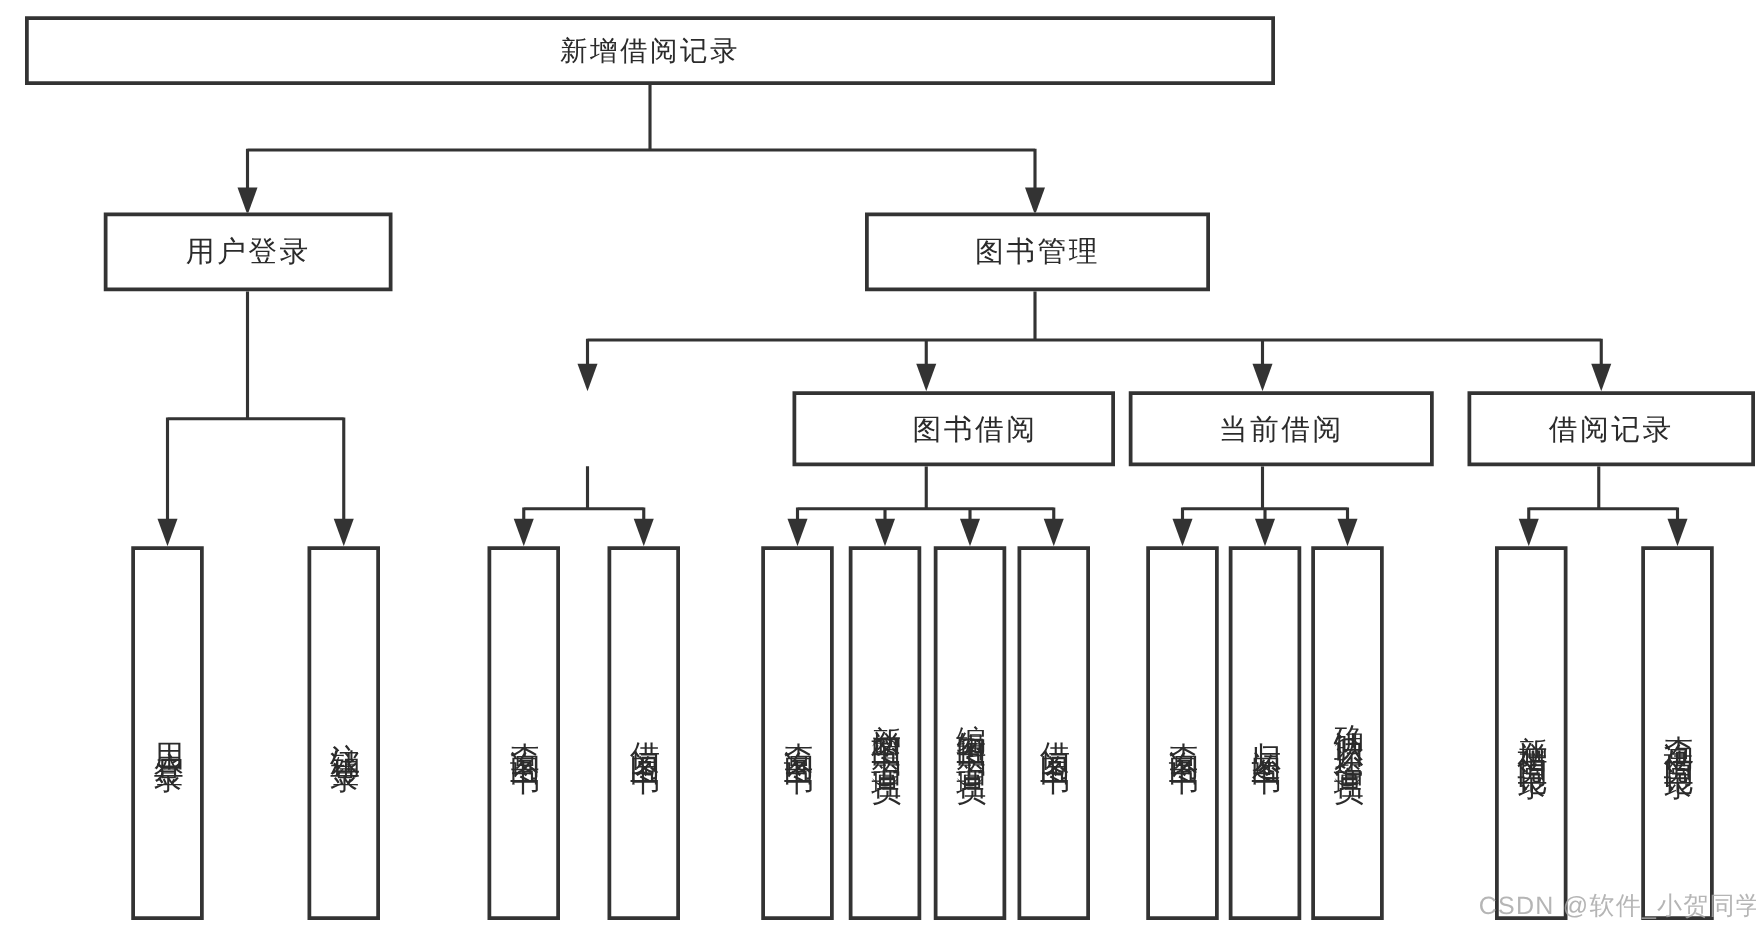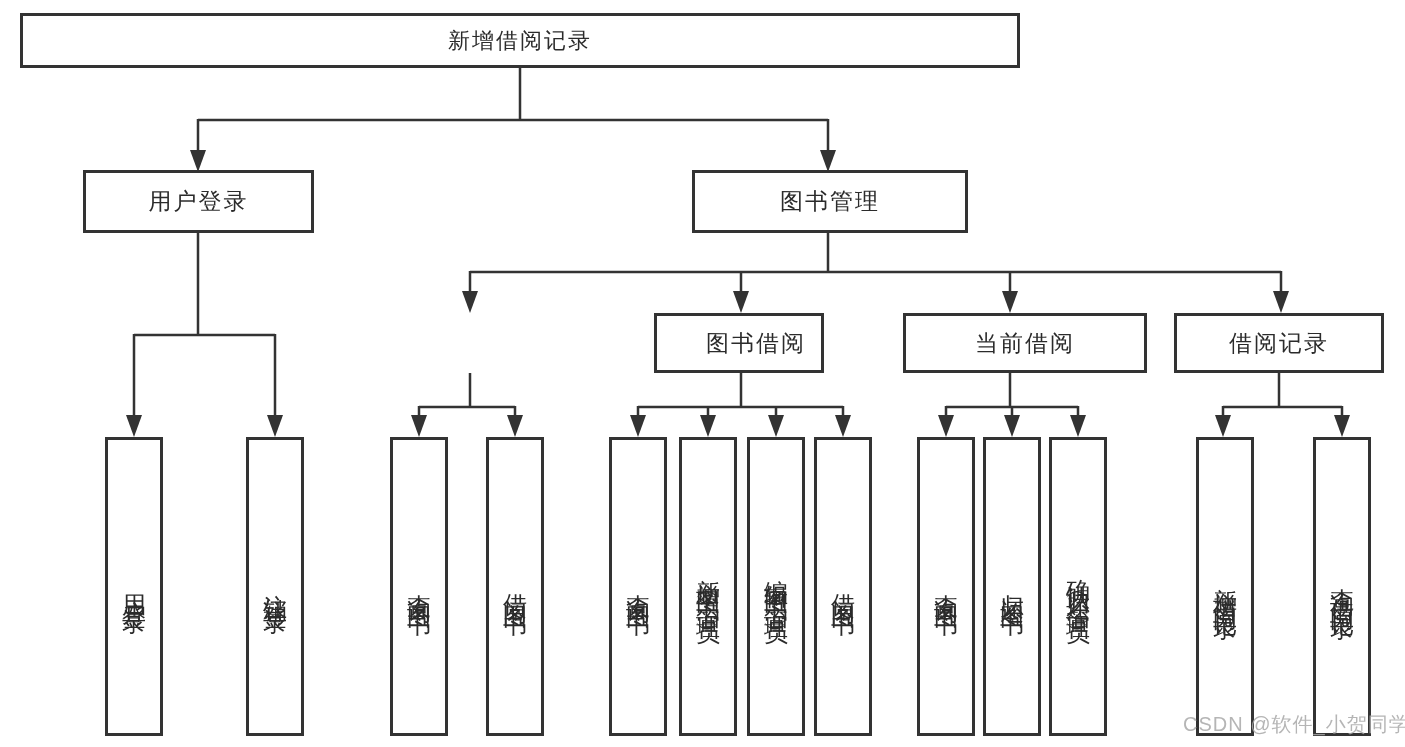--- a/index.html
+++ b/index.html
@@ -93,27 +93,27 @@
     <span class="h-label root-label">新增借阅记录</span>
   </div>
 
   <div class="box" style="left:83px;top:170px;width:231px;height:63px;">
     <span class="h-label">用户登录</span>
   </div>
   <div class="box" style="left:692px;top:170px;width:276px;height:63px;">
     <span class="h-label">图书管理</span>
   </div>
 
-  <div class="box" style="left:654px;top:313px;width:170px;height:60px;padding-left:34px;">
+  <div class="box" style="left:634px;top:313px;width:258px;height:60px;padding-left:34px;">
     <span class="h-label">图书借阅</span>
   </div>
   <div class="box" style="left:903px;top:313px;width:244px;height:60px;">
     <span class="h-label">当前借阅</span>
   </div>
-  <div class="box" style="left:1174px;top:313px;width:210px;height:60px;">
+  <div class="box" style="left:1174px;top:313px;width:230px;height:60px;">
     <span class="h-label">借阅记录</span>
   </div>
 
   <div class="box" style="left:105px;top:437px;width:58px;height:299px;">
     <span class="v-label">用户登录</span>
   </div>
   <div class="box" style="left:246px;top:437px;width:58px;height:299px;">
     <span class="v-label">注销登录</span>
   </div>
 

